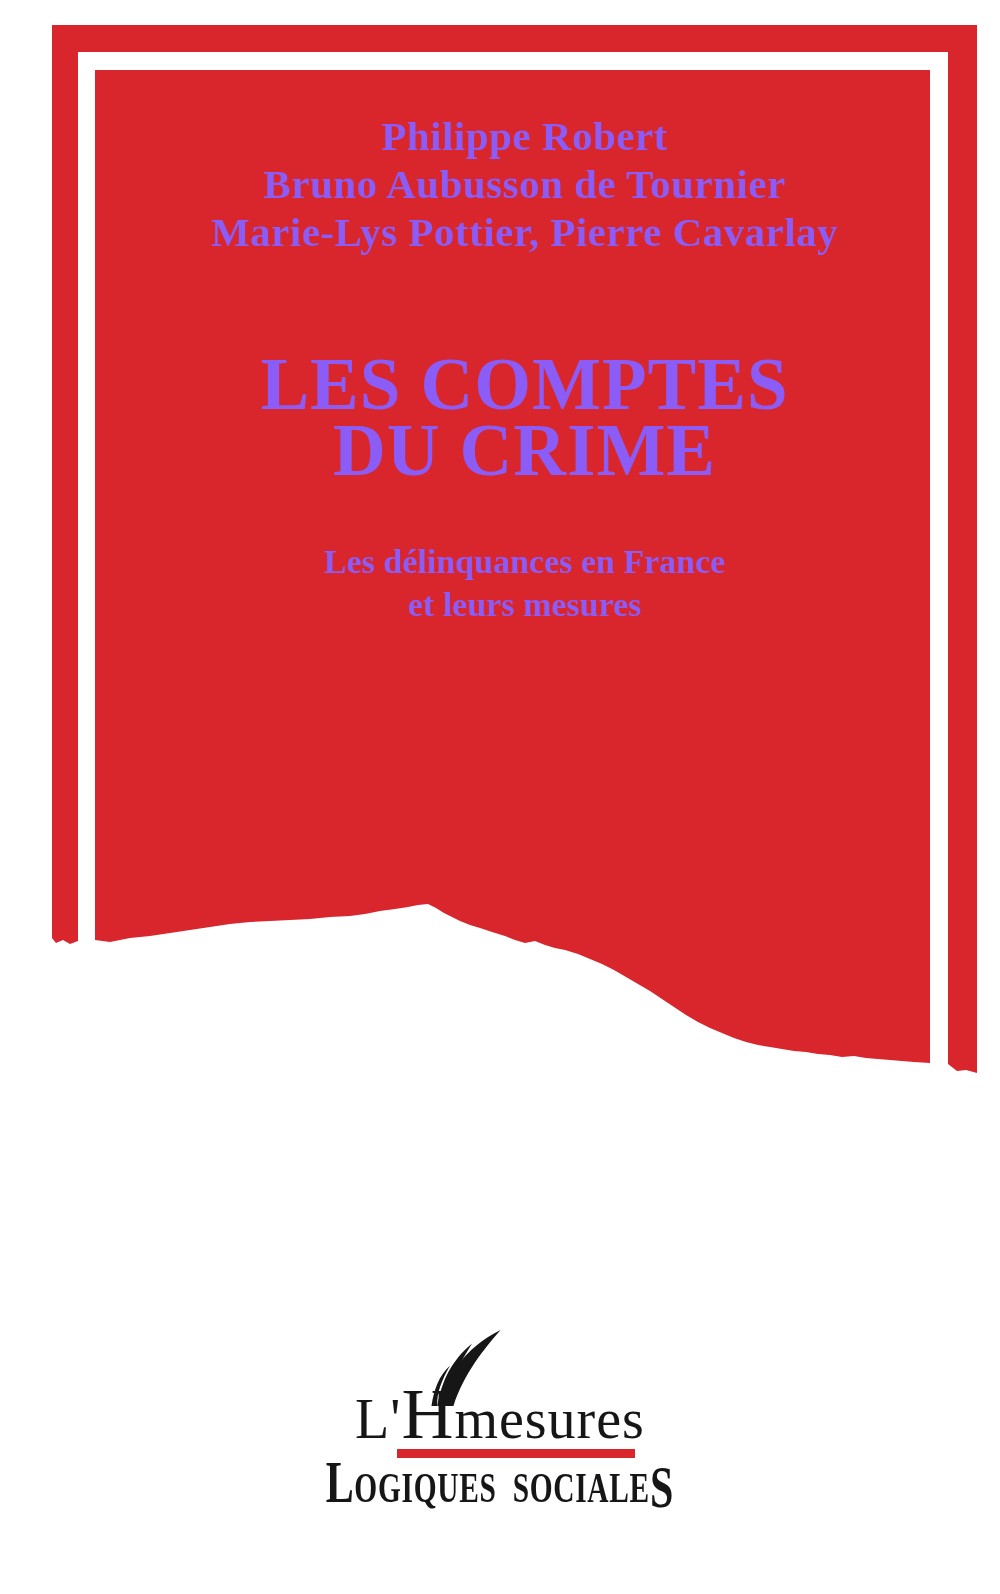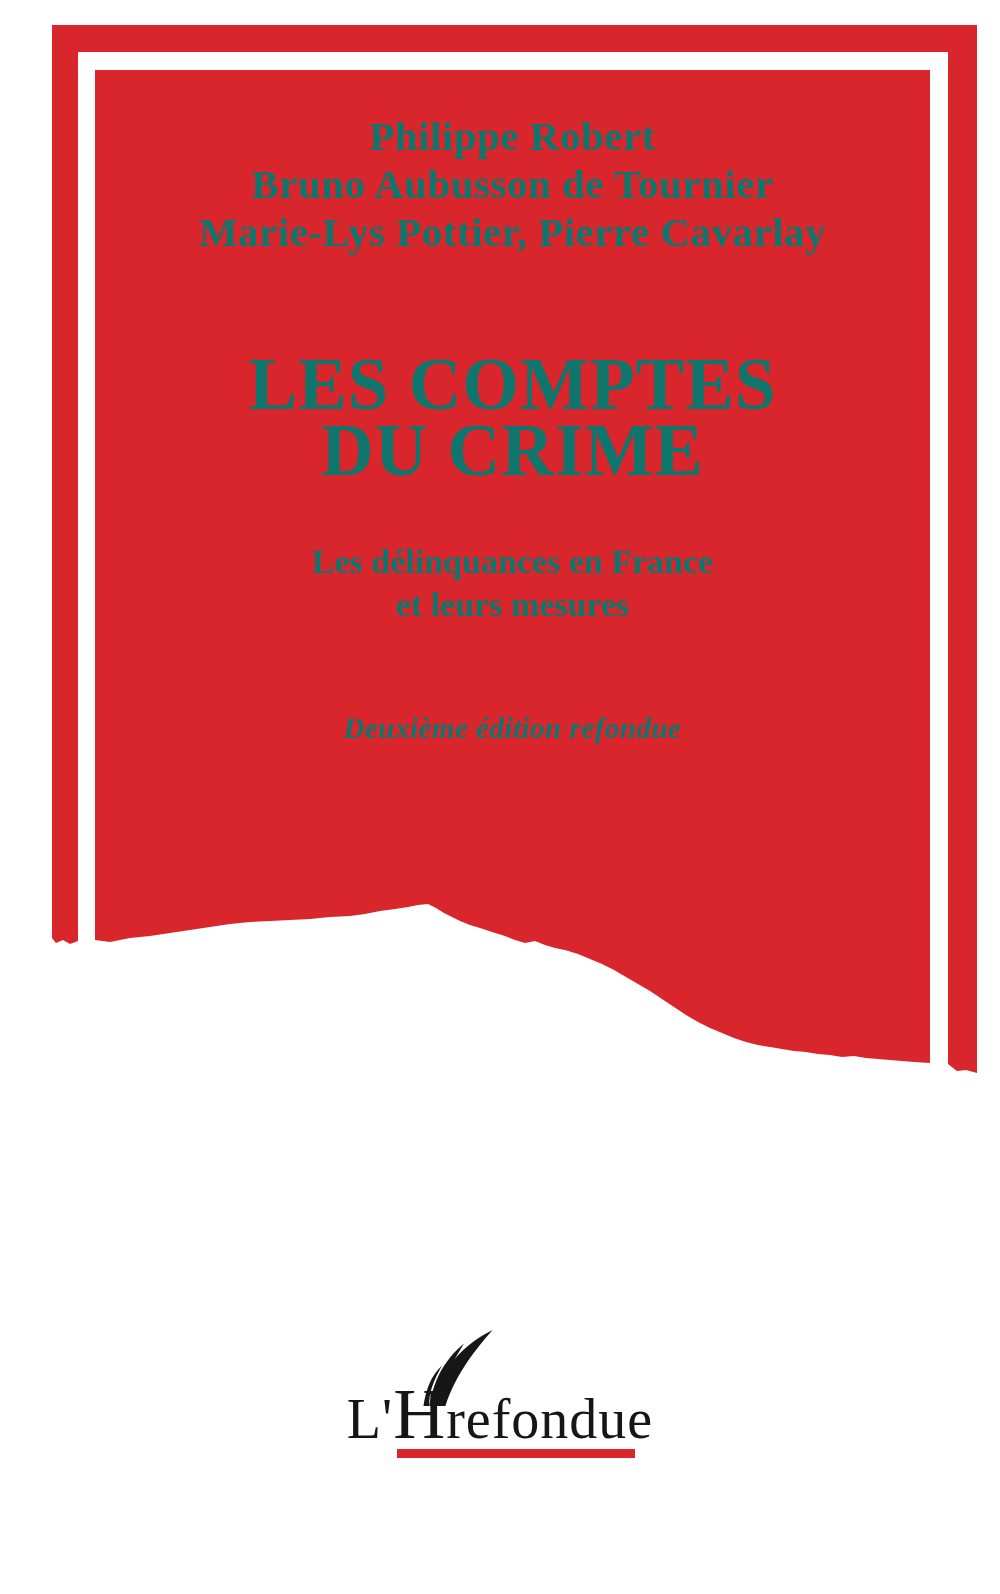--- a/index.html
+++ b/index.html
@@ -2,21 +2,21 @@
 <html style="--cover-red: #d8262c; --ink-black: #161616; --text-white: #ffffff;"><head>
 <meta charset="utf-8">
 <style>
   html,body{margin:0;padding:0;background:#fff;}
   .page{
     position:relative;width:1000px;height:1594px;background:#fff;overflow:hidden;
     font-family:"Liberation Serif","DejaVu Serif",serif;
   }
   .cover-art{position:absolute;left:0;top:0;width:1000px;height:1594px;display:block;}
   .red-shape{fill:var(--cover-red,#d8262c);}
-  .cover-text{position:absolute;left:95px;width:835px;text-align:center;color:#0f766e;}
+  .cover-text{position:absolute;left:107px;width:835px;text-align:center;color:#8b5cf6;}
   .authors{top:112px;font-size:41px;font-weight:700;line-height:48px;letter-spacing:.5px;}
   .title{top:352px;font-size:73px;font-weight:700;line-height:66px;letter-spacing:1px;}
   .subtitle{top:540px;font-size:34px;font-weight:700;line-height:43px;}
   .edition{top:712px;font-size:29px;font-weight:700;font-style:italic;letter-spacing:.5px;}
   .logo{position:absolute;left:36px;top:1330px;width:928px;height:210px;text-align:center;color:var(--ink-black,#161616);}
   .harmattan{position:relative;display:inline-block;margin-top:56px;font-size:56px;line-height:56px;letter-spacing:1px;}
   .harmattan .big-h{font-size:72px;}
   .feather{position:absolute;left:72px;top:-56px;width:90px;height:76px;fill:var(--ink-black,#161616);}
   .logo-bar{position:absolute;top:119px;left:50%;margin-left:-103px;width:238px;height:9px;background:var(--cover-red,#d8262c);}
   .collection{position:absolute;top:126px;left:0;width:100%;font-size:42px;font-weight:700;line-height:52px;white-space:nowrap;}
@@ -46,26 +46,28 @@
   <div class="cover-text subtitle">
     <div>Les délinquances en France</div>
     <div>et leurs mesures</div>
   </div>
 
   <div class="cover-text title">
     <div>LES COMPTES</div>
     <div>DU CRIME</div>
   </div>
 
-  <div class="cover-text edition">Deuxième édition refondue</div>
 
   <div class="logo">
     <div class="harmattan">
       <svg class="feather" viewBox="0 0 100 90" xmlns="http://www.w3.org/2000/svg" aria-hidden="true">
         <path d="M14,90 C20,54 40,22 84,0 C66,20 40,52 28,90 Z"></path>
         <path d="M9,90 C14,60 26,36 50,16 C34,42 20,66 17,90 Z"></path>
         <path d="M2,90 C5,70 11,54 24,42 C14,60 8,74 9,90 Z"></path>
-      </svg><span>L'</span><span class="big-h">H</span><span>refondue</span>
+      </svg><span>L'</span><span class="big-h">H</span><span>mesures</span>
     </div>
     <div class="logo-bar"></div>
+    <div class="collection">
+      <span class="scale"><span class="big">L</span><span>OGIQUES</span><span class="wsp"></span><span>SOCIALE</span><span class="big bigS">S</span></span>
+    </div>
   </div>
 
 </div>
 
 </body></html>

